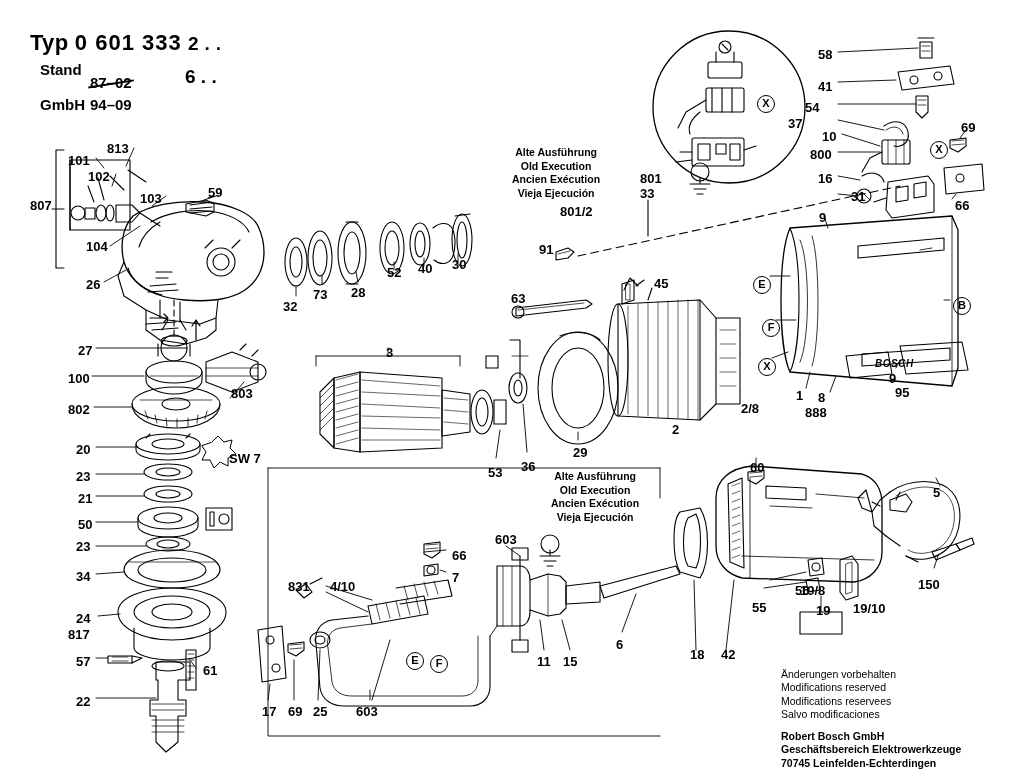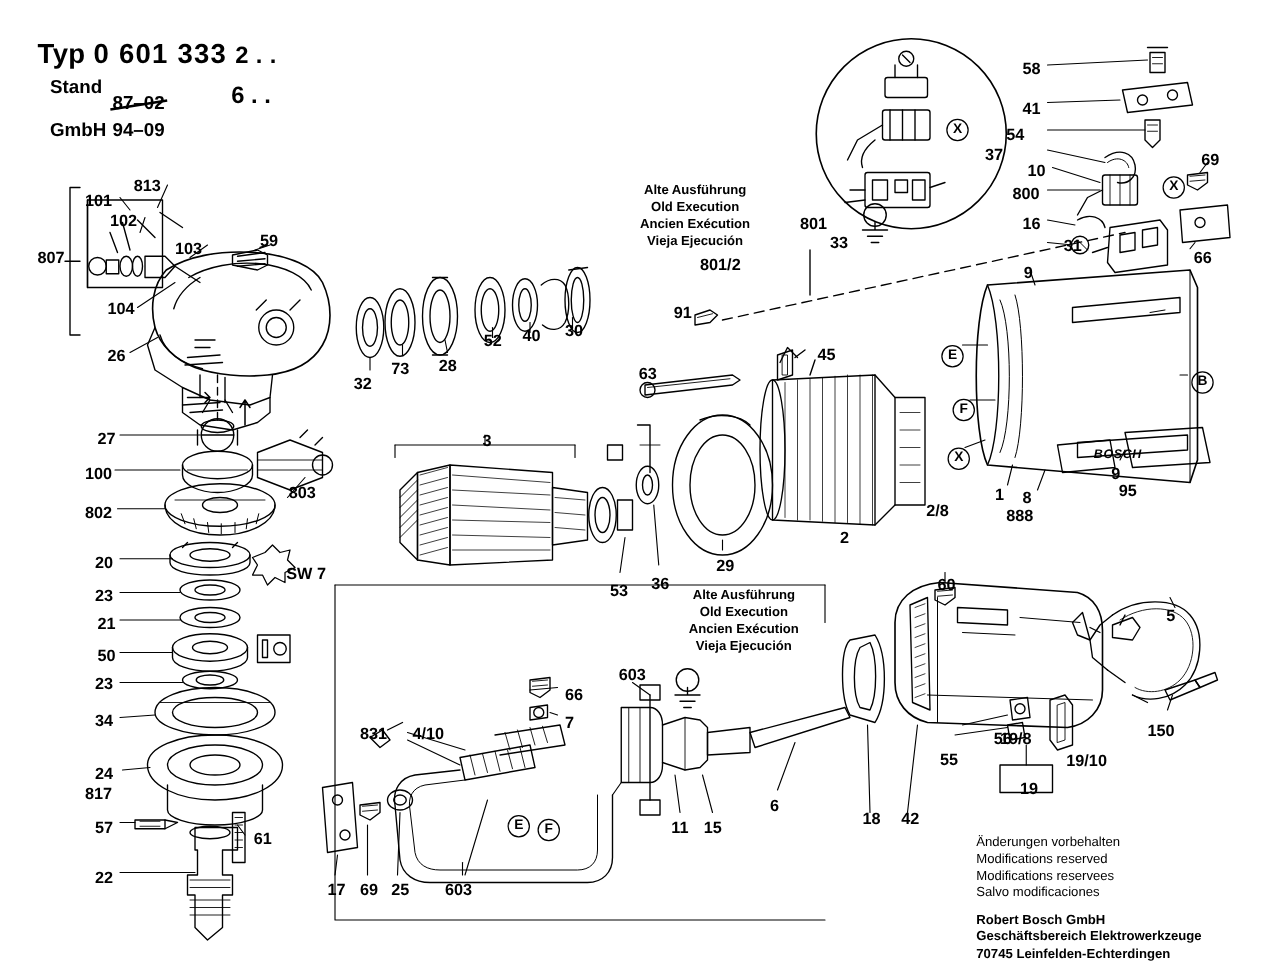--- a/index.html
+++ b/index.html
@@ -509,21 +509,21 @@
     <div class="lbl" style="left: 76px; top: 695px;">22</div>
     <div class="lbl" style="left: 386px; top: 346px;">3</div>
     <div class="lbl" style="left: 488px; top: 466px;">53</div>
     <div class="lbl" style="left: 521px; top: 460px;">36</div>
     <div class="lbl" style="left: 573px; top: 446px;">29</div>
     <div class="lbl" style="left: 672px; top: 423px;">2</div>
     <div class="lbl" style="left: 511px; top: 292px;">63</div>
     <div class="lbl" style="left: 634px; top: 277px; padding-left: 20px;">45</div>
     <div class="lbl" style="left: 539px; top: 243px;">91</div>
     <div class="lbl" style="left: 640px; top: 172px;">801</div>
-    <div class="lbl" style="left: 664px; top: 187px;">33</div>
+    <div class="lbl" style="left: 640px; top: 187px;">33</div>
     <div class="lbl" style="left: 560px; top: 205px;">801/2</div>
     <div class="lbl" style="left: 819px; top: 211px;">9</div>
     <div class="lbl" style="left: 796px; top: 389px;">1</div>
     <div class="lbl" style="left: 741px; top: 402px;">2/8</div>
     <div class="lbl" style="left: 818px; top: 391px;">8</div>
     <div class="lbl" style="left: 805px; top: 406px;">888</div>
     <div class="lbl" style="left: 889px; top: 372px;">9</div>
     <div class="lbl" style="left: 895px; top: 386px;">95</div>
     <div class="lbl" style="left: 818px; top: 48px;">58</div>
     <div class="lbl" style="left: 818px; top: 80px;">41</div>
@@ -543,21 +543,21 @@
     <div class="lbl" style="left: 356px; top: 705px;">603</div>
     <div class="lbl" style="left: 537px; top: 655px;">11</div>
     <div class="lbl" style="left: 563px; top: 655px;">15</div>
     <div class="lbl" style="left: 616px; top: 638px;">6</div>
     <div class="lbl" style="left: 690px; top: 648px;">18</div>
     <div class="lbl" style="left: 721px; top: 648px;">42</div>
     <div class="lbl" style="left: 752px; top: 601px;">55</div>
     <div class="lbl" style="left: 757px; top: 584px; margin-left: 38px;">56</div>
     <div class="lbl" style="left: 800px; top: 584px;">19/8</div>
     <div class="lbl" style="left: 853px; top: 602px;">19/10</div>
-    <div class="lbl" style="left: 816px; top: 624px;">19</div>
+    <div class="lbl" style="left: 816px; top: 604px;">19</div>
     <div class="lbl" style="left: 750px; top: 461px;">60</div>
     <div class="lbl" style="left: 933px; top: 486px;">5</div>
     <div class="lbl" style="left: 918px; top: 578px;">150</div>
     <div class="lbl" style="left: 262px; top: 705px;">17</div>
     <div class="lbl" style="left: 288px; top: 705px;">69</div>
     <div class="lbl" style="left: 313px; top: 705px;">25</div>
   </div>
 <div id="badges">
     <div class="circ" style="left: 757px; top: 95px;">X</div>
     <div class="circ" style="left: 930px; top: 141px;">X</div>

